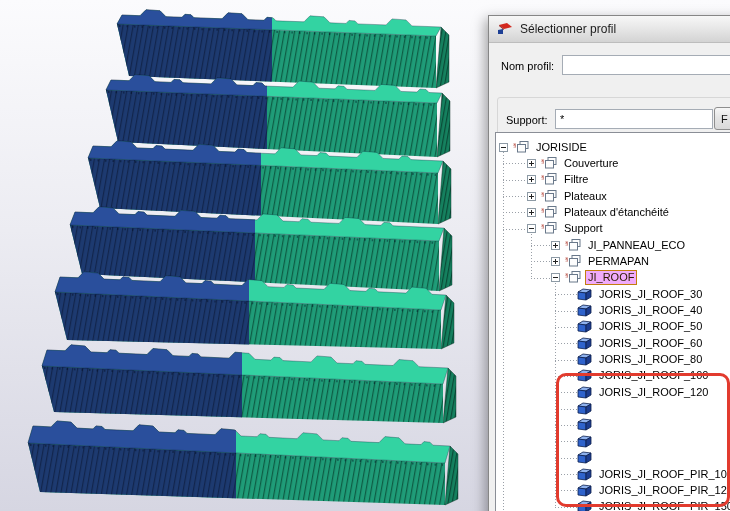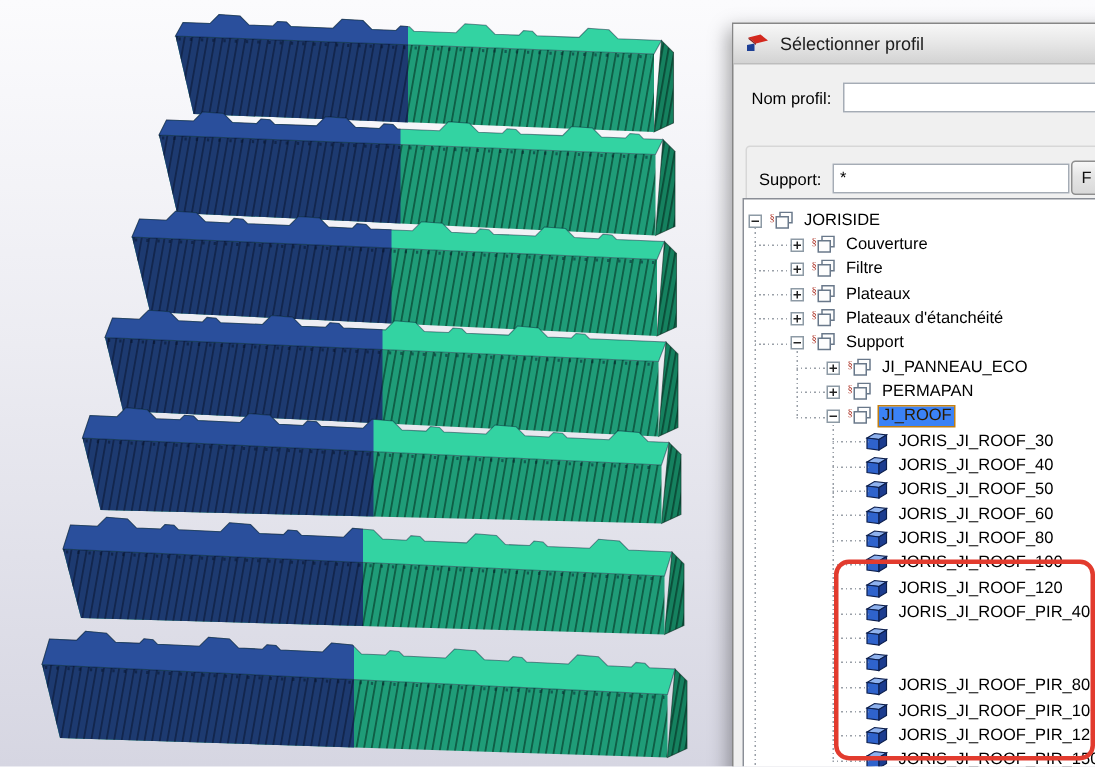--- a/index.html
+++ b/index.html
@@ -40,21 +40,21 @@
   
   .tree{position:absolute;left:-3px;top:34px;width:330px;height:425px;
     background:#fff;border:1px solid #8a8e96;overflow:hidden;}
   .trow{position:absolute;left:0;width:100%;height:16px;display:flex;align-items:center;font-size:11px;color:#000;white-space:nowrap;}
   .exp{position:relative;width:9px;height:9px;background:#fff;border:1px solid #8d9aa5;box-sizing:border-box;flex:0 0 9px;}
   .exp::before{content:"";position:absolute;left:1px;right:1px;top:3px;height:1px;background:#222;}
   .exp.plus::after{content:"";position:absolute;top:1px;bottom:1px;left:3px;width:1px;background:#222;}
   .icon-wrap{margin-left:5px;flex:0 0 17px;height:13px;position:relative;}
   .leaf-icon{margin-left:0;flex:0 0 16px;height:13px;}
   .tlabel{margin-left:4px;padding:0 2px;line-height:13px;}
-  .tlabel.hl{background:#3b82f6;outline:1px solid #c27e10;color:#2b1a00;}
+  .tlabel.hl{background:#f0abfc;outline:1px solid #c27e10;color:#2b1a00;}
   .guide{position:absolute;width:1px;
     background-image:repeating-linear-gradient(to bottom,#9aa0a8 0 1px,transparent 1px 3px);}
   .stub{position:absolute;height:1px;top:8px;
     background-image:repeating-linear-gradient(to right,#9aa0a8 0 1px,transparent 1px 3px);}
 
   
   .annotation{position:absolute;left:556px;top:373px;width:168px;height:128px;
     border:3px solid #e23b2e;border-radius:10px;z-index:30;pointer-events:none;}
 </style>
 </head>
@@ -352,21 +352,20 @@
               <span class="tlabel">JORIS_JI_ROOF_120</span>
             </div>
             <div class="trow" style="top: 267.6px;">
               <span class="stub" style="left:59px;width:24px"></span>
               <span style="width:79px;flex:0 0 79px"></span>
               <span class="leaf-icon" style="margin-left:2px"><svg width="16" height="13" viewBox="0 0 16 13">
        <polygon points="1,4 6,1 14,2 9,5" fill="#8fb2ee" stroke="#0d1f4d" stroke-width="0.8"></polygon>
        <polygon points="1,4 9,5 9,12 1,11" fill="#2f63cc" stroke="#0d1f4d" stroke-width="0.8"></polygon>
        <polygon points="9,5 14,2 14,9 9,12" fill="#1c3c8f" stroke="#0d1f4d" stroke-width="0.8"></polygon>
      </svg></span>
-              <span class="tlabel">JORIS_JI_ROOF_PIR_40</span>
             </div>
             <div class="trow" style="top: 283.95px;">
               <span class="stub" style="left:59px;width:24px"></span>
               <span style="width:79px;flex:0 0 79px"></span>
               <span class="leaf-icon" style="margin-left:2px"><svg width="16" height="13" viewBox="0 0 16 13">
        <polygon points="1,4 6,1 14,2 9,5" fill="#8fb2ee" stroke="#0d1f4d" stroke-width="0.8"></polygon>
        <polygon points="1,4 9,5 9,12 1,11" fill="#2f63cc" stroke="#0d1f4d" stroke-width="0.8"></polygon>
        <polygon points="9,5 14,2 14,9 9,12" fill="#1c3c8f" stroke="#0d1f4d" stroke-width="0.8"></polygon>
      </svg></span>
             </div>
@@ -380,21 +379,20 @@
      </svg></span>
             </div>
             <div class="trow" style="top: 316.65px;">
               <span class="stub" style="left:59px;width:24px"></span>
               <span style="width:79px;flex:0 0 79px"></span>
               <span class="leaf-icon" style="margin-left:2px"><svg width="16" height="13" viewBox="0 0 16 13">
        <polygon points="1,4 6,1 14,2 9,5" fill="#8fb2ee" stroke="#0d1f4d" stroke-width="0.8"></polygon>
        <polygon points="1,4 9,5 9,12 1,11" fill="#2f63cc" stroke="#0d1f4d" stroke-width="0.8"></polygon>
        <polygon points="9,5 14,2 14,9 9,12" fill="#1c3c8f" stroke="#0d1f4d" stroke-width="0.8"></polygon>
      </svg></span>
-              <span class="tlabel">JORIS_JI_ROOF_PIR_80</span>
             </div>
             <div class="trow" style="top: 333px;">
               <span class="stub" style="left:59px;width:24px"></span>
               <span style="width:79px;flex:0 0 79px"></span>
               <span class="leaf-icon" style="margin-left:2px"><svg width="16" height="13" viewBox="0 0 16 13">
        <polygon points="1,4 6,1 14,2 9,5" fill="#8fb2ee" stroke="#0d1f4d" stroke-width="0.8"></polygon>
        <polygon points="1,4 9,5 9,12 1,11" fill="#2f63cc" stroke="#0d1f4d" stroke-width="0.8"></polygon>
        <polygon points="9,5 14,2 14,9 9,12" fill="#1c3c8f" stroke="#0d1f4d" stroke-width="0.8"></polygon>
      </svg></span>
               <span class="tlabel">JORIS_JI_ROOF_PIR_100</span>

